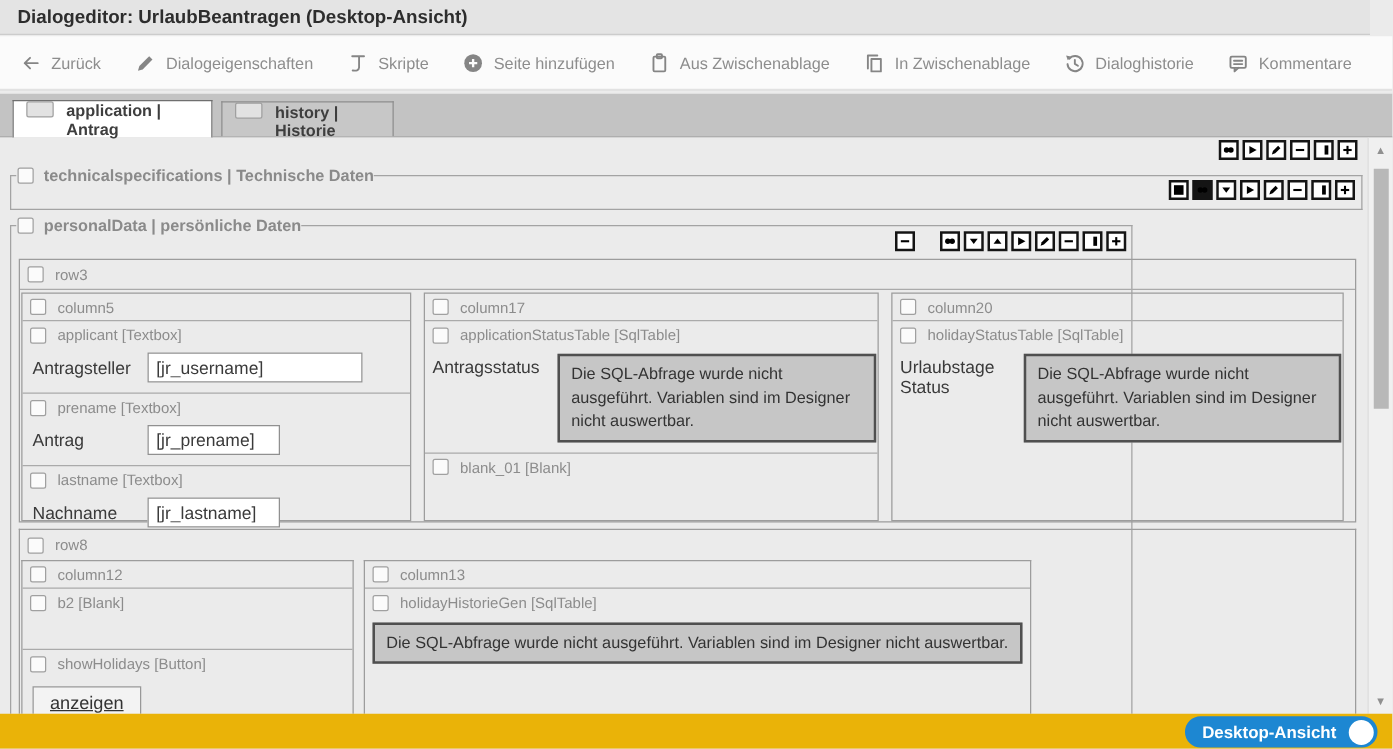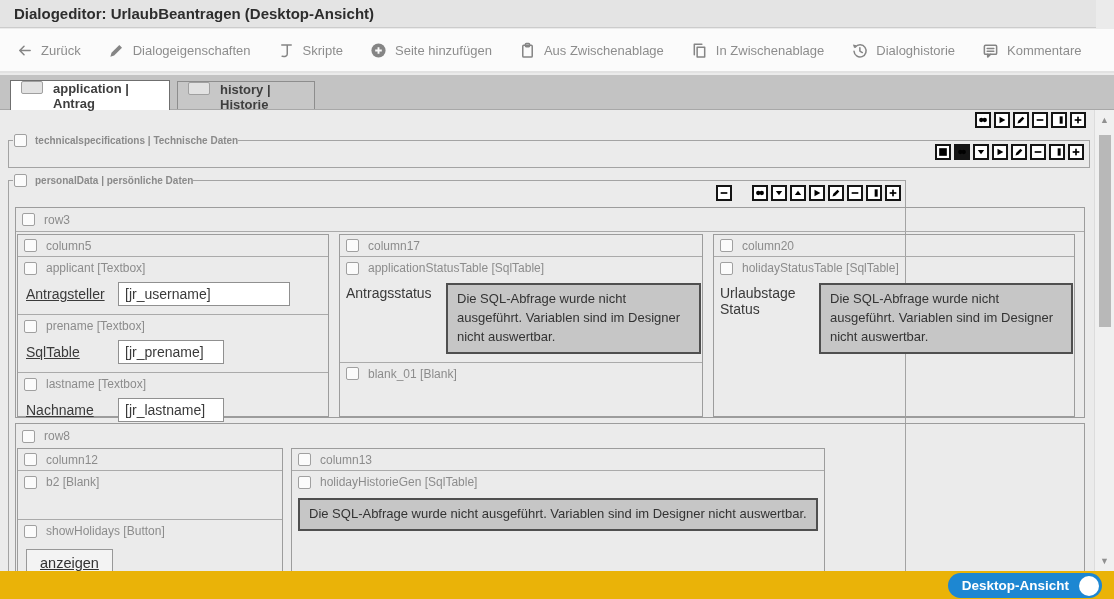--- a/index.html
+++ b/index.html
@@ -42,21 +42,21 @@
   .mini.sel { background:#141414; }
 
   .pagetools { position:absolute; top:2px; right:8px; }
 
   
   .fieldset { position:absolute; border:1px solid #a3a3a3; border-top:none; }
   .legendrow { position:absolute; top:-9px; left:-1px; right:-1px; height:18px; display:flex; align-items:center; }
   .leg-line { height:0; border-top:1px solid #a3a3a3; }
   .leg-pre { width:5px; }
   .leg-fill { flex:1; }
-  .leg-label { color:#8a8a8a; font-weight:bold; font-size:10px; padding-left:8px; white-space:nowrap; }
+  .leg-label { color:#8a8a8a; font-weight:bold; font-size:13px; padding-left:8px; white-space:nowrap; }
   .legendrow .checkbox { margin-left:1px; }
 
   .fs-tech { left:8px; top:30px; width:1082px; height:28px; }
   .fs-tech .mini-row { position:absolute; top:4px; right:5px; }
   .fs-pers { left:8px; top:70px; width:898px; height:400px; border-bottom:none; }
   .pers-tools { position:absolute; top:5px; right:4px; }
   .pers-tools .gap { width:14px; }
 
   
   .box { position:absolute; border:1px solid #9c9c9c; }
@@ -72,21 +72,21 @@
   .col5  { left:1px;  top:2px; width:312px; height:183px; }
   .col17 { left:323px; top:2px; width:364px; height:183px; }
   .col20 { left:697px; top:2px; width:362px; height:183px; }
 
   .row8 { left:6px; top:243px; width:1070px; height:160px; border-bottom:none; }
   .row8-content { position:relative; height:136px; }
   .col12 { left:1px; top:0px; width:266px; height:140px; border-bottom:none; }
   .col13 { left:275px; top:0px; width:534px; height:140px; border-bottom:none; }
 
   .fieldrow { display:flex; align-items:center; padding:3px 8px 8px 8px; font-size:14px; color:#3a3a3a; }
-  .f-label { text-decoration:underline; min-width:92px; }
+  .f-label { min-width:92px; }
   .input { height:24px; border:1px solid #909090; background:#ffffff; font-size:14px; color:#3a3a3a;
     padding:0 6px; font-family:inherit; }
   .in-lg { width:172px; }
   .in-sm { width:106px; }
 
   .tablerow { display:flex; align-items:flex-start; padding:4px 1px 8px 6px; font-size:14px; color:#3a3a3a; }
   .t-label { width:100px; flex:none; padding-top:2px; }
   .t-label.narrow { width:99px; }
   .warnbox { background:#c6c6c6; border:2px solid #4f4f4f; color:#333333; font-size:13px;
     line-height:1.45; padding:5px 9px; }
@@ -387,21 +387,21 @@
               <span class="f-label">Antragsteller</span>
               <input class="input in-lg" readonly="" value="[jr_username]" style="">
             </div>
           </div>
           <div class="block">
             <div class="ehead">
               <span class="checkbox"></span>
               <span>prename [Textbox]</span>
             </div>
             <div class="fieldrow">
-              <span class="f-label">SqlTable</span>
+              <span class="f-label">Antrag</span>
               <input class="input in-sm" readonly="" value="[jr_prename]" style="">
             </div>
           </div>
           <div class="block last">
             <div class="ehead">
               <span class="checkbox"></span>
               <span>lastname [Textbox]</span>
             </div>
             <div class="fieldrow">
               <span class="f-label">Nachname</span>

